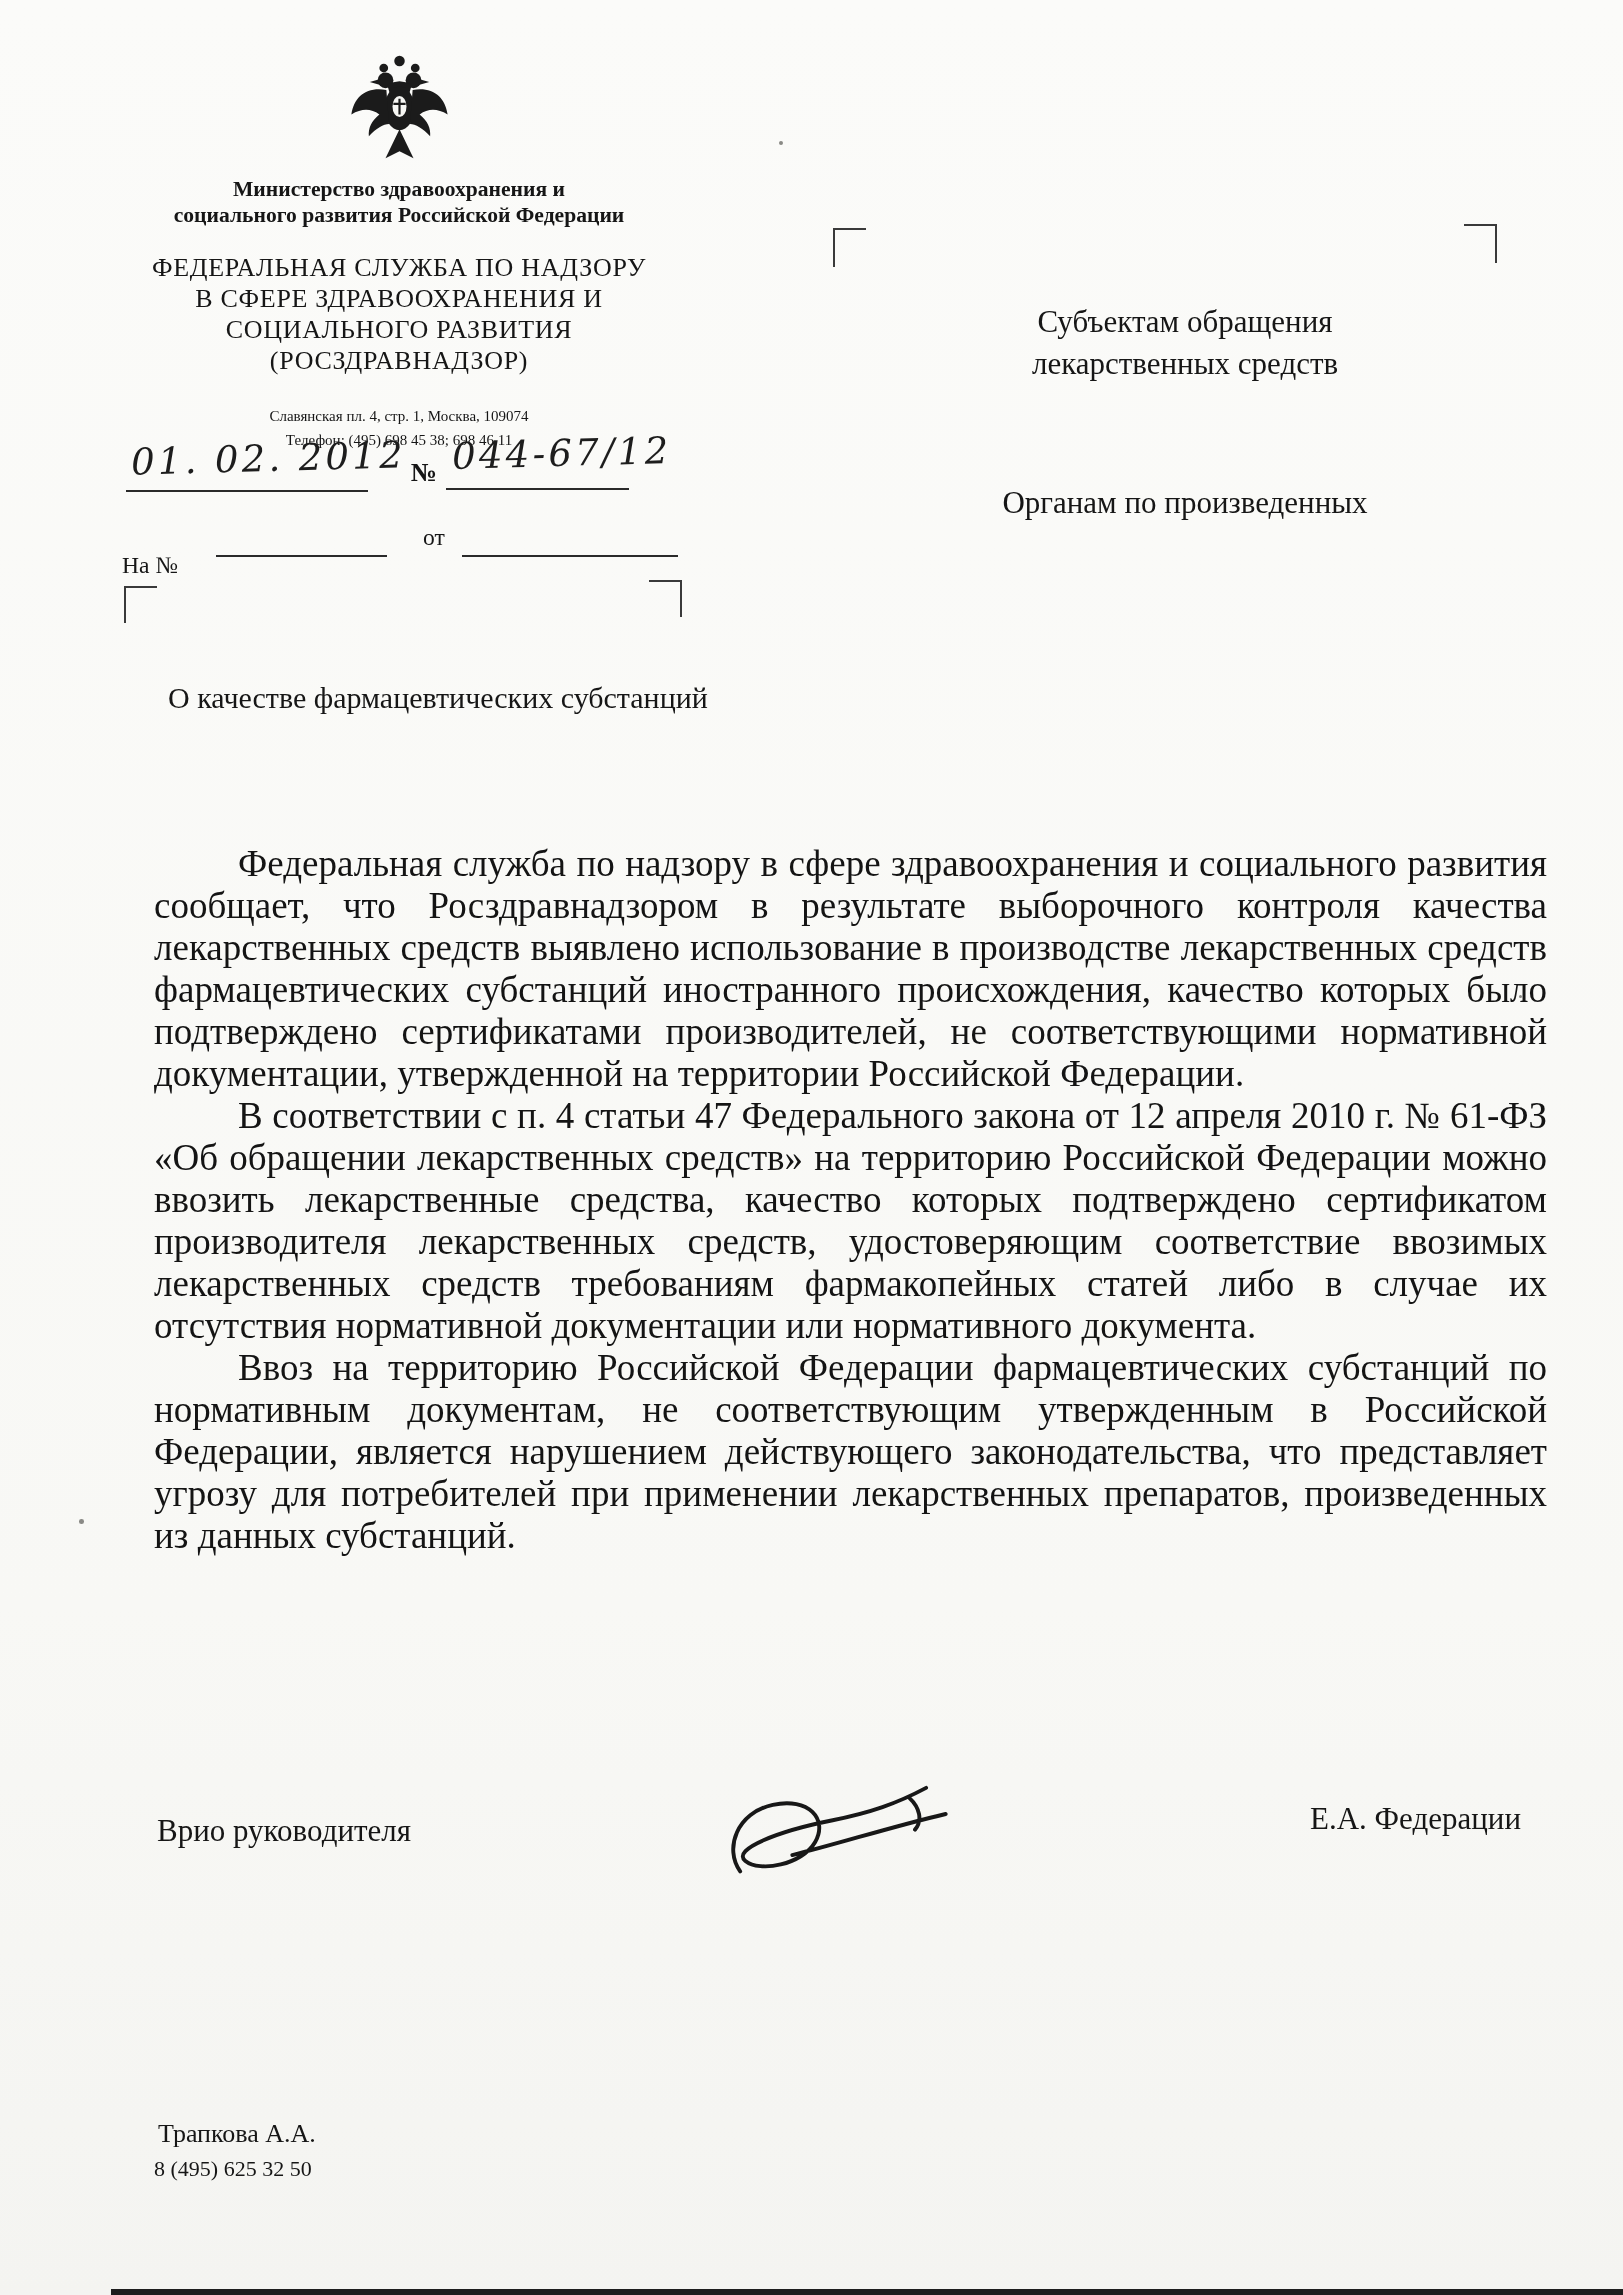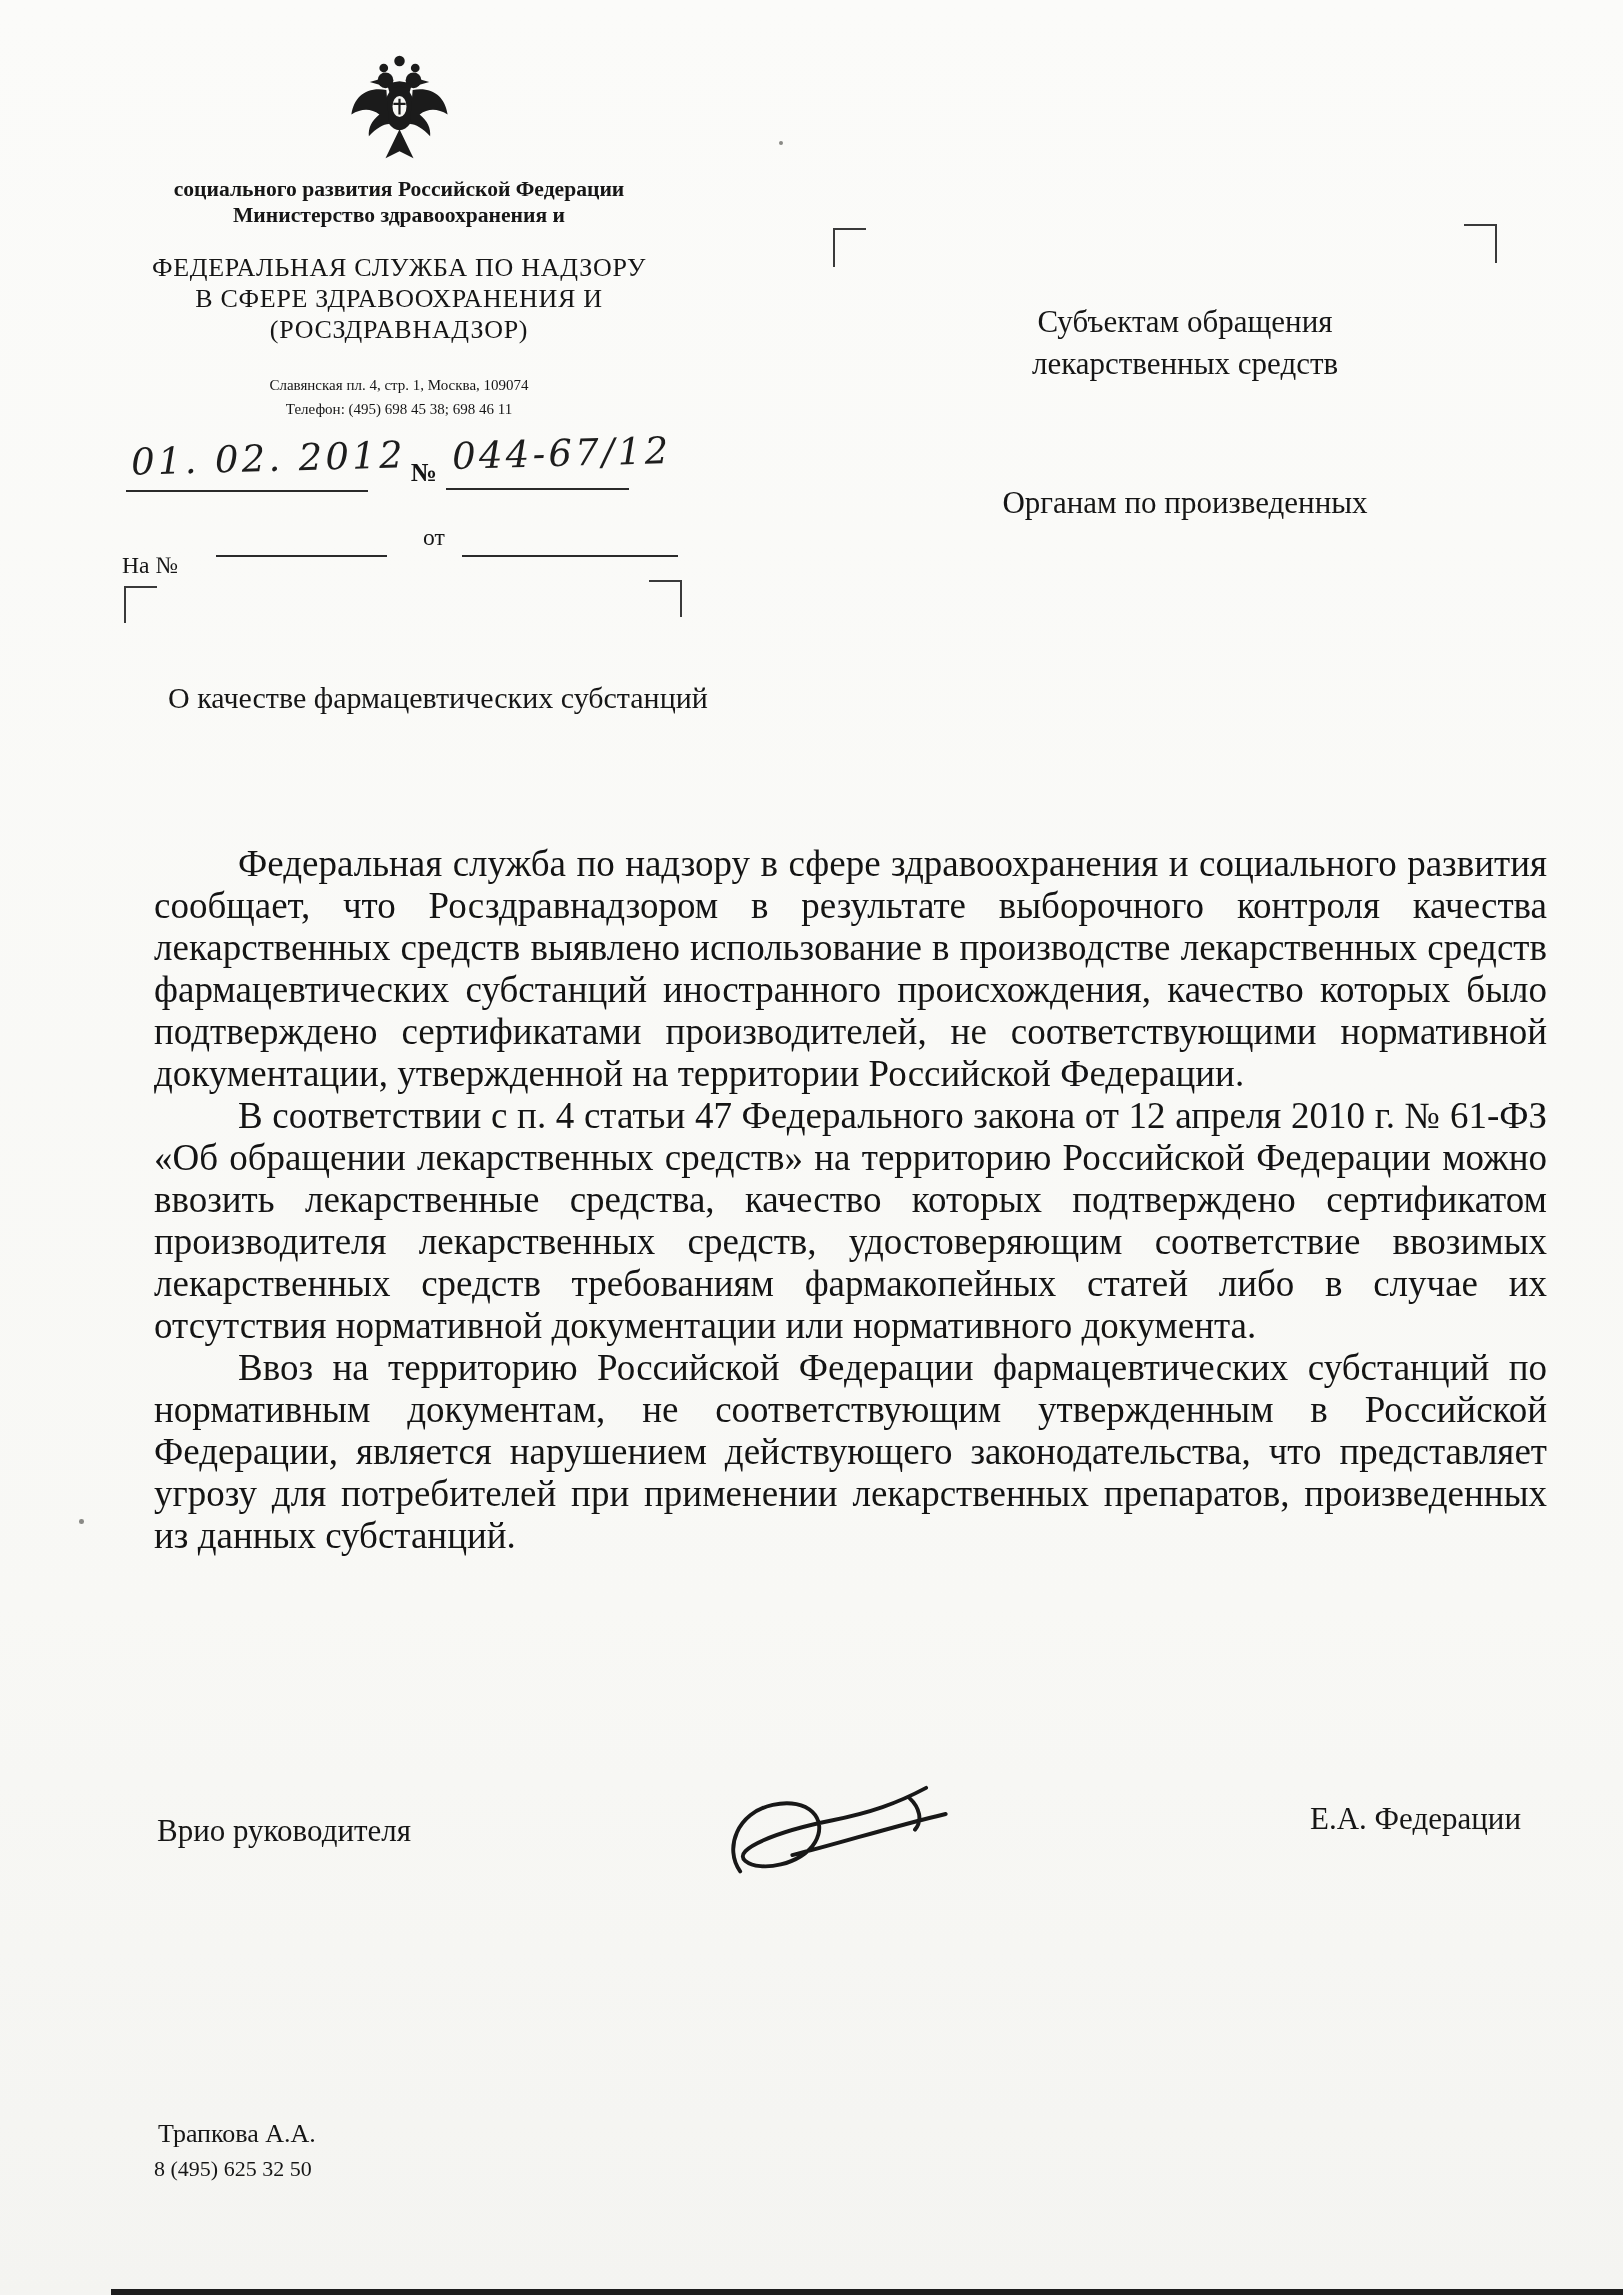--- a/index.html
+++ b/index.html
@@ -136,26 +136,27 @@
           <ellipse cx="60" cy="63" rx="17" ry="25"></ellipse>
           <path d="M45 42 C 22 38, 8 50, 5 70 C 17 63, 27 63, 37 70 C 28 77, 24 86, 25 95 C 33 86, 42 81, 48 81 Z"></path>
           <path d="M75 42 C 98 38, 112 50, 115 70 C 103 63, 93 63, 83 70 C 92 77, 96 86, 95 95 C 87 86, 78 81, 72 81 Z"></path>
           <path d="M60 87 L44 120 L60 112 L76 120 Z"></path>
         </g>
         <ellipse cx="60" cy="61" rx="8" ry="12" fill="#f7f7f4"></ellipse>
         <path d="M60 52 v18 M53 58 h14" stroke="#1b1b1b" stroke-width="2.5" fill="none"></path>
       </svg>
     </div>
     <div class="ministry">
+      <div>Министерство здравоохранения и</div>
       <div>социального развития Российской Федерации</div>
-      <div>Министерство здравоохранения и</div>
     </div>
     <div class="service">
       <div>ФЕДЕРАЛЬНАЯ СЛУЖБА ПО НАДЗОРУ</div>
       <div>В СФЕРЕ ЗДРАВООХРАНЕНИЯ И</div>
+      <div>СОЦИАЛЬНОГО РАЗВИТИЯ</div>
       <div>(РОСЗДРАВНАДЗОР)</div>
     </div>
     <div class="addr">
       <div>Славянская пл. 4, стр. 1, Москва, 109074</div>
       <div>Телефон: (495) 698 45 38; 698 46 11</div>
     </div>
   </div>
 
   <div style="position:absolute; left:131px; top:437px;">
     <span class="handwrite">01. 02. 2012</span>

